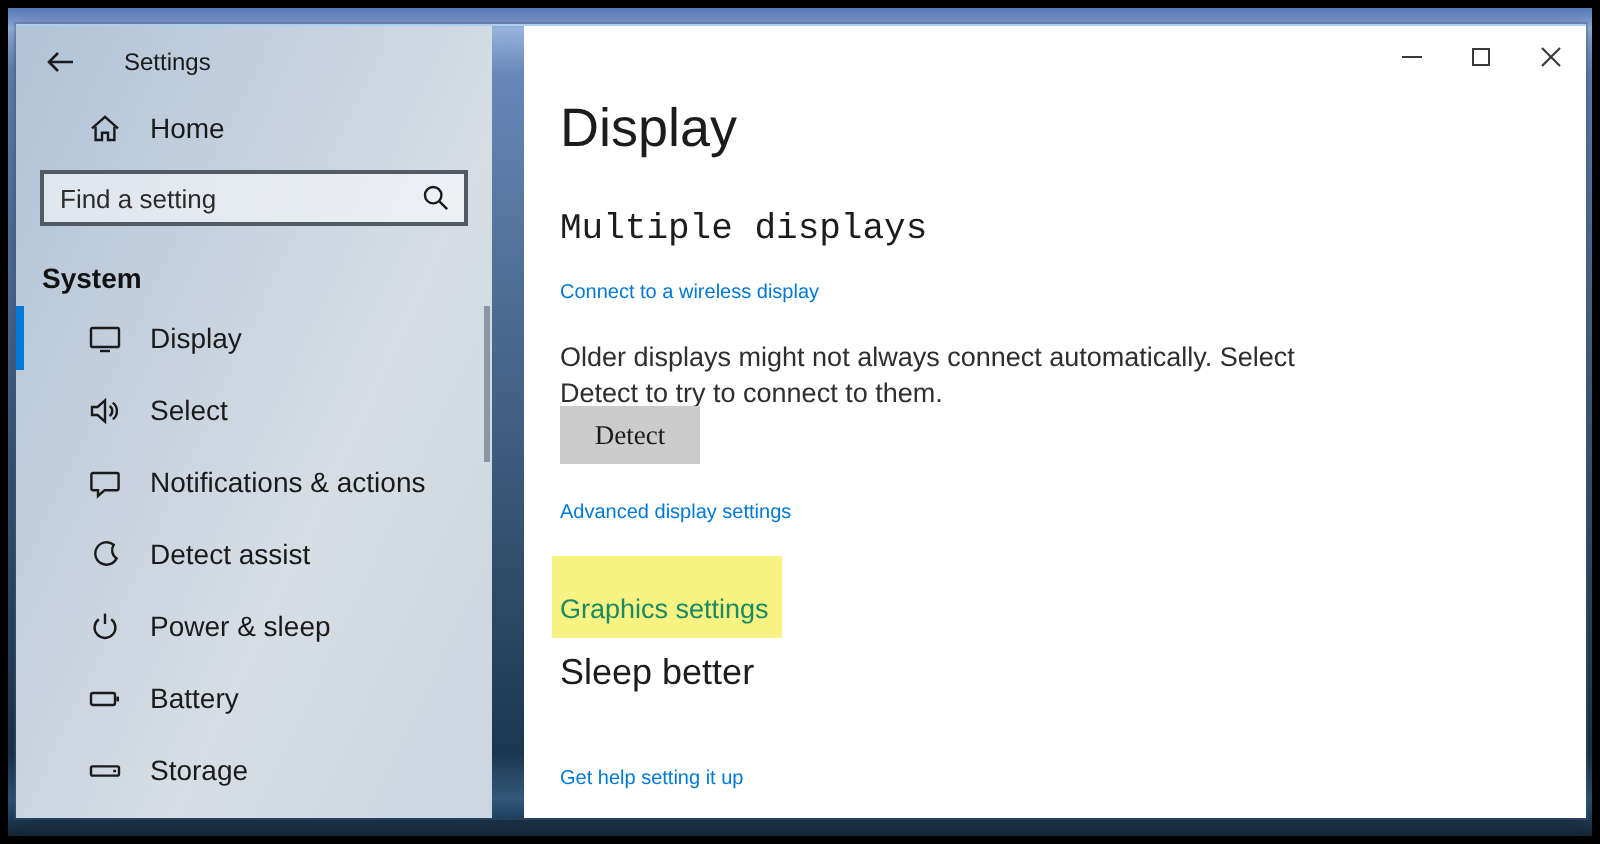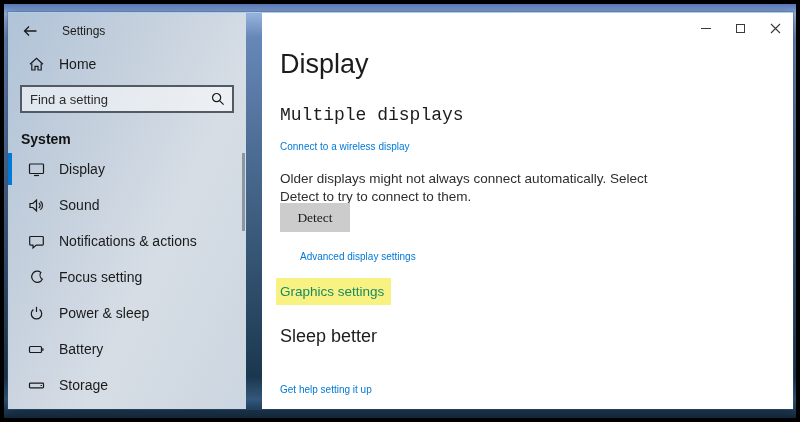--- a/index.html
+++ b/index.html
@@ -28,21 +28,21 @@
   .sidebar {
     width: 238px; position: relative; flex: none;
     background: linear-gradient(115deg, #b0c3d8 0%, #c2cedc 28%, #d6dde5 62%, #ccd6e0 100%);
   }
   .back-btn { position: absolute; left: 13px; top: 9px; width: 18px; height: 18px; cursor: pointer; }
   .back-btn svg { display: block; }
   .win-title { position: absolute; left: 54px; top: 11px; font-size: 12px; color: #1a1a1a; }
   .nav-row {
     position: absolute; left: 0; width: 100%; height: 36px;
     display: flex; align-items: center; gap: 14px;
-    padding-left: 20px; font-size: 14px; color: #1a1a1a; cursor: pointer;
+    padding-left: 36px; font-size: 14px; color: #1a1a1a; cursor: pointer;
   }
   .nav-row .ic { width: 17px; height: 17px; flex: none; display: flex; align-items: center; justify-content: center; }
   .nav-row.selected .sel-bar {
     position: absolute; left: 0; top: 2px; width: 4px; height: 32px; background: #0078d7;
   }
   .row-home { top: 33px; }
   .searchbox {
     position: absolute; left: 12px; top: 72px; width: 214px; height: 28px;
     background: rgba(255,255,255,.55); border: 2px solid #525b64;
   }
@@ -62,33 +62,33 @@
   .win-controls { position: absolute; top: 0; right: 0; display: flex; }
   .wc-btn { width: 35px; height: 30px; display: flex; align-items: center; justify-content: center; cursor: pointer; }
   .glyph-min { width: 10px; height: 1px; background: #3a3a3a; }
   .glyph-max { width: 9px; height: 9px; border: 1px solid #3a3a3a; }
   .page-title { position: absolute; left: 18px; top: 36px; font-size: 27px; font-weight: 400; color: #1c1c1c; }
   .h2 { position: absolute; left: 18px; font-size: 18px; font-weight: 400; color: #1c1c1c; }
   .h2-multi { top: 92px; font-family: Liberation Mono, monospace; }
   .h2-sleep { top: 313px; }
   .link { position: absolute; left: 18px; font-size: 10px; color: #0078d7; cursor: pointer; }
   .link-wireless { top: 128px; }
-  .link-advanced { top: 238px; margin-left: 20px; }
+  .link-advanced { top: 238px; }
   .link-help { top: 371px; }
   .para { position: absolute; left: 18px; font-size: 13.5px; color: #2e2e2e; line-height: 18px; }
   .para-detect { top: 157px; max-width: 400px; }
   .para-night { top: 333px; max-width: 520px; line-height: 17px; font-size: 13px; }
   .detect-btn {
     position: absolute; left: 18px; top: 190px; min-width: 70px; height: 29px;
     background: #cccccc; border: none; font-family: Liberation Serif, serif;
     font-size: 13.5px; color: #1a1a1a; cursor: pointer; padding: 0 14px;
   }
   .graphics-hl {
     position: absolute; left: 14px; top: 265px;
-    background: #f8f282; padding: 4px 7px 5px 4px;
+    background: #f8f282; padding: 18px 7px 5px 4px;
   }
   .graphics-hl span { font-size: 13.5px; color: #1a8a64; cursor: pointer; }
   svg.mdl { stroke: #1a1a1a; fill: none; stroke-width: 1.2; }
 </style>
 </head>
 <body>
 
 <div class="desktop">
   <div class="window">
 
@@ -134,39 +134,39 @@
       </div>
 
       <div class="nav-row row-1">
         <span class="ic">
           <svg class="mdl" width="17" height="17" viewBox="0 0 17 17">
             <path d="M2 6.5 H4.8 L8.5 3.2 V13.8 L4.8 10.5 H2 Z"></path>
             <path d="M10.8 6 a3 3 0 0 1 0 5"></path>
             <path d="M12.4 4.3 a5.3 5.3 0 0 1 0 8.4"></path>
           </svg>
         </span>
-        <span>Sound</span>
+        <span>Select</span>
       </div>
 
       <div class="nav-row row-2">
         <span class="ic">
           <svg class="mdl" width="17" height="17" viewBox="0 0 17 17">
             <path d="M2.5 3.5 h12 a0.8 0.8 0 0 1 0.8 0.8 v7 a0.8 0.8 0 0 1 -0.8 0.8 H8.3 L5 15 v-2.9 H2.5 a0.8 0.8 0 0 1 -0.8 -0.8 v-7 a0.8 0.8 0 0 1 0.8 -0.8 z"></path>
           </svg>
         </span>
         <span>Notifications &amp; actions</span>
       </div>
 
       <div class="nav-row row-3">
         <span class="ic">
           <svg class="mdl" width="17" height="17" viewBox="0 0 17 17">
             <path d="M12.8 3.4 A5.6 5.6 0 1 0 14.3 10.2 A5 5 0 0 1 12.8 3.4 z"></path>
           </svg>
         </span>
-        <span>Focus setting</span>
+        <span>Detect assist</span>
       </div>
 
       <div class="nav-row row-4">
         <span class="ic">
           <svg class="mdl" width="17" height="17" viewBox="0 0 17 17">
             <path d="M5.4 4.6 a5.2 5.2 0 1 0 6.2 0"></path>
             <path d="M8.5 1.8 V7"></path>
           </svg>
         </span>
         <span>Power &amp; sleep</span>

